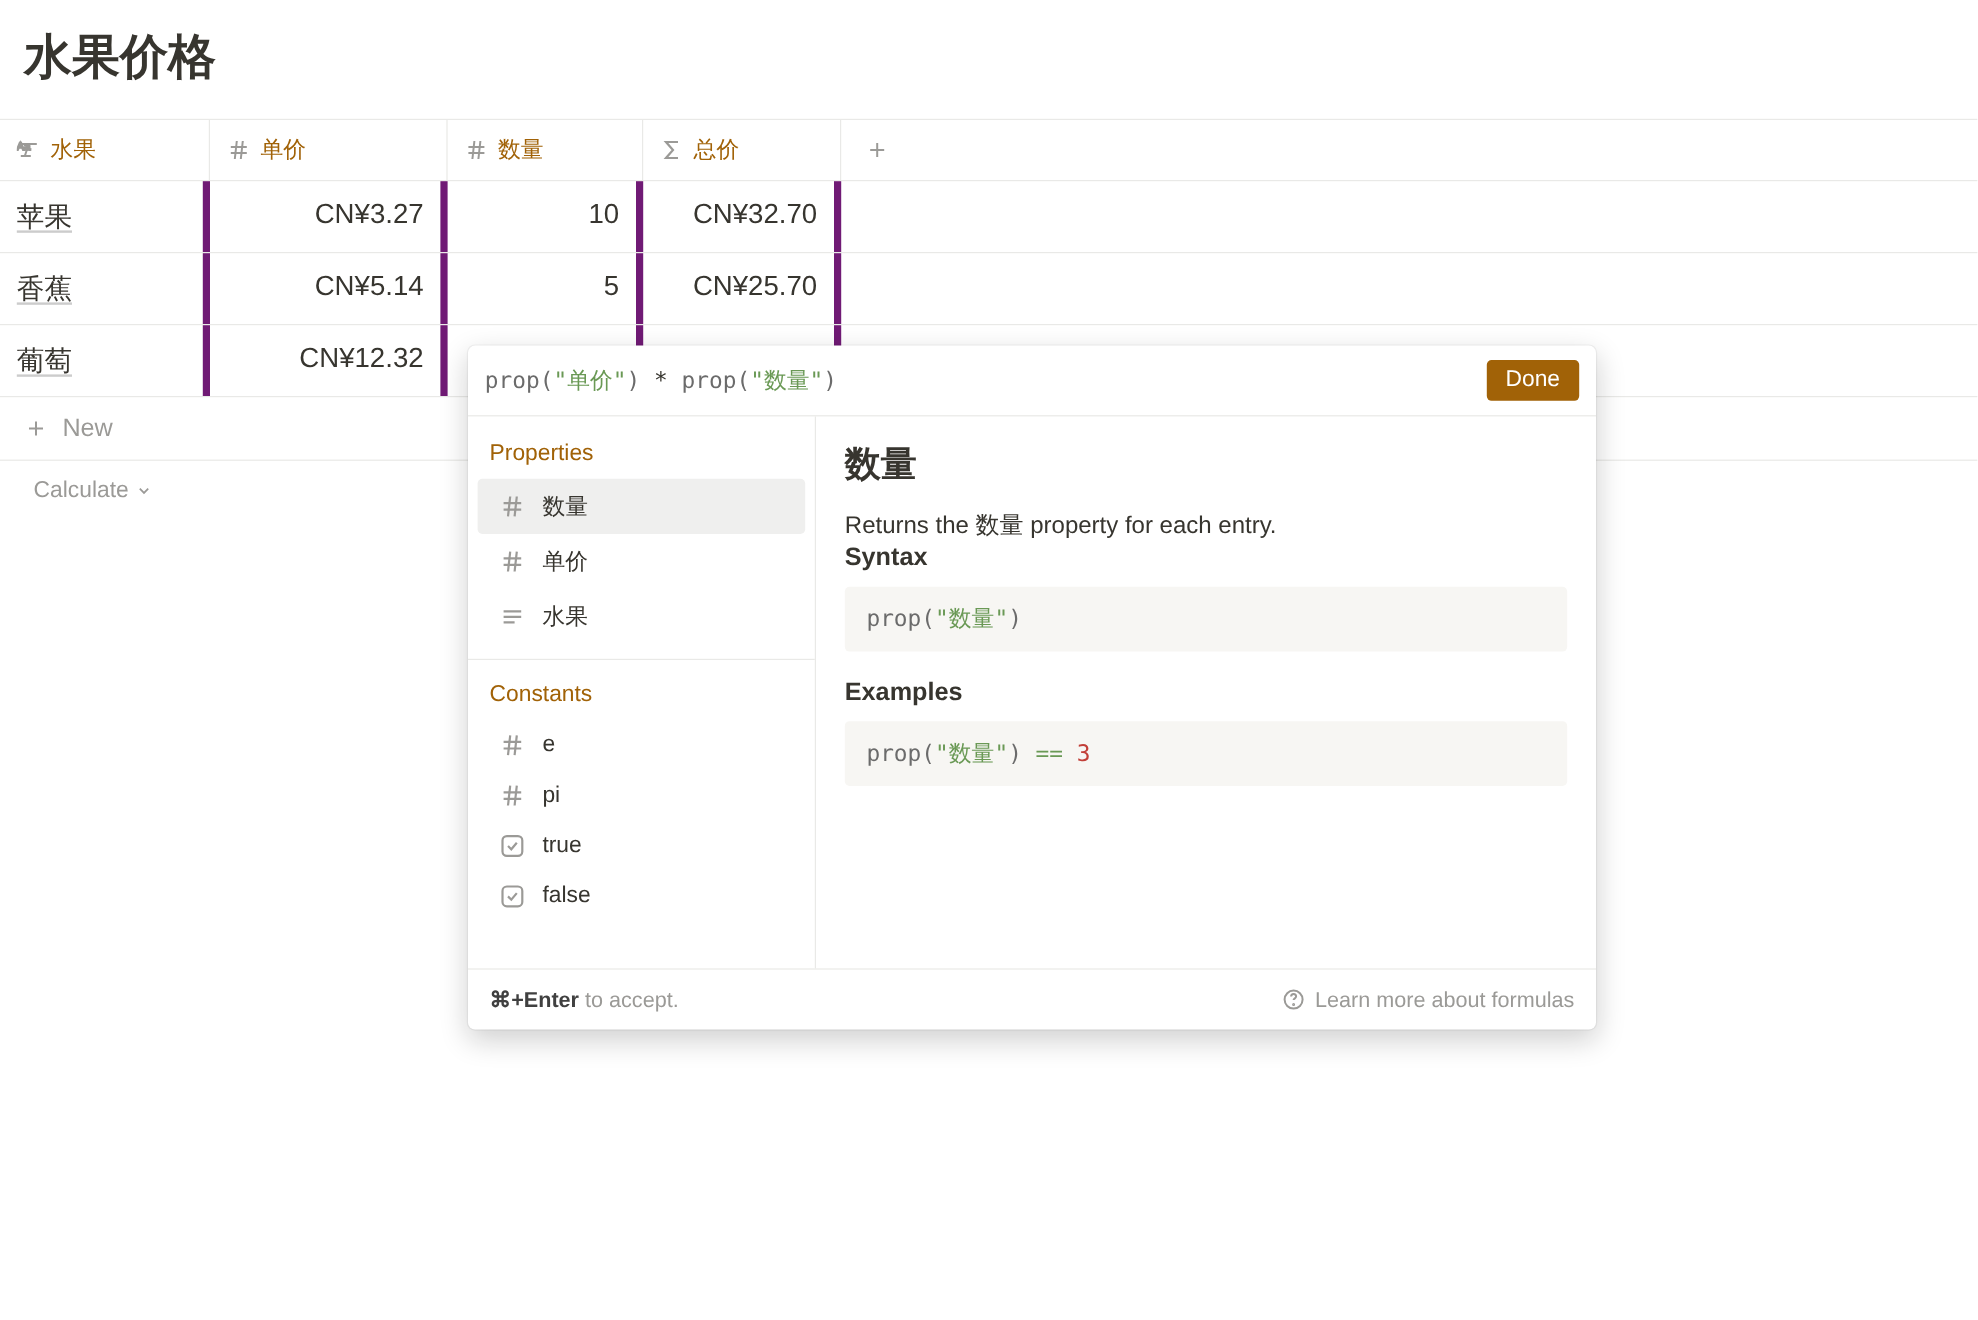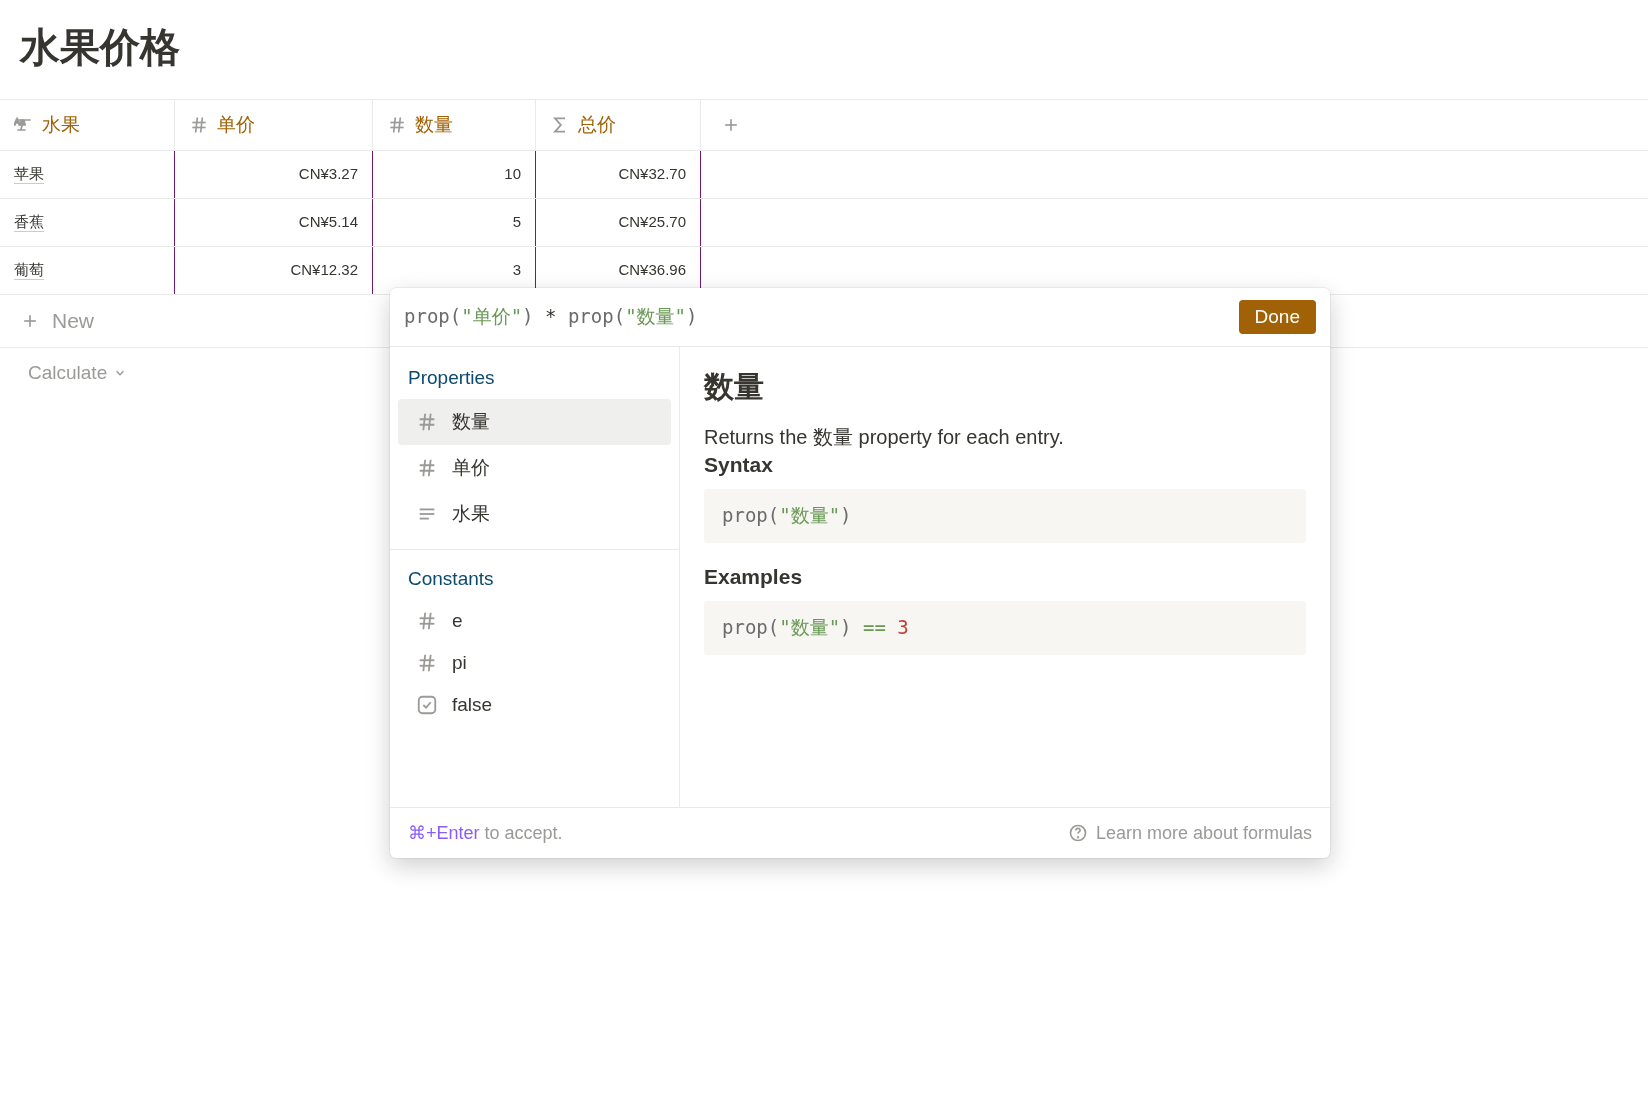--- a/index.html
+++ b/index.html
@@ -41,22 +41,22 @@
     .col-price { width: 198px; }
     .col-qty { width: 163px; }
     .col-total { width: 165px; }
     .col-add { width: 60px; justify-content: center; }
     .table-row {
       display: flex;
       border-bottom: 1px solid #e9e9e7;
     }
     .data-cell {
       padding: 14px 14px;
-      font-size: 15px;
-      border-right: 1px solid #701a75;
+      font-size: 23px;
+      border-right: 6px solid #701a75;
     }
     .data-cell.name-cell {
       font-weight: 500;
       text-decoration: underline;
       text-decoration-color: #ccc;
       text-underline-offset: 4px;
     }
     .data-cell.num-cell {
       text-align: right;
     }
@@ -125,21 +125,21 @@
       min-height: 460px;
     }
     .formula-sidebar {
       width: 290px;
       border-right: 1px solid #e9e9e7;
       padding: 14px 0;
       display: flex;
       flex-direction: column;
     }
     .sidebar-section-label {
-      color: #0c4a6e;
+      color: #a16207;
       font-size: 19px;
       padding: 6px 18px 10px 18px;
     }
     .sidebar-item {
       display: flex;
       align-items: center;
       padding: 10px 18px;
       gap: 14px;
       font-size: 19px;
       cursor: pointer;
@@ -183,21 +183,21 @@
     .code-num { color: #c23f38; }
     .formula-footer {
       display: flex;
       align-items: center;
       justify-content: space-between;
       padding: 14px 18px;
       border-top: 1px solid #e9e9e7;
       color: #9b9a97;
       font-size: 18px;
     }
-    .footer-left strong { color: #8b5cf6; font-weight: 400; }
+    .footer-left strong { color: #404040; font-weight: 700; }
     .footer-right {
       display: flex;
       align-items: flex-start;
       gap: 8px;
     }
   </style>
 </head>
 <body>
 
 <div class="page-title">水果价格</div>
@@ -365,20 +365,29 @@
         </span>
         <span>pi</span>
       </div>
       <div class="sidebar-item">
         <span class="icon">
           <svg width="22" height="22" viewBox="0 0 24 24" fill="none" stroke="#9b9a97" stroke-width="2">
               <rect x="3" y="3" width="18" height="18" rx="4"></rect>
               <polyline points="8 12 11 15 16 9"></polyline>
             </svg>
         </span>
+        <span>true</span>
+      </div>
+      <div class="sidebar-item">
+        <span class="icon">
+          <svg width="22" height="22" viewBox="0 0 24 24" fill="none" stroke="#9b9a97" stroke-width="2">
+              <rect x="3" y="3" width="18" height="18" rx="4"></rect>
+              <polyline points="8 12 11 15 16 9"></polyline>
+            </svg>
+        </span>
         <span>false</span>
       </div>
     </div>
 
     <div class="formula-doc">
       <div class="doc-title">数量</div>
       <div class="doc-description">Returns the 数量 property for each entry.</div>
       <div class="doc-subheading">Syntax</div>
       <div class="code-block">
         <span class="fn-name">prop</span><span class="fn-name">(</span><span class="fn-str">"数量"</span><span class="fn-name">)</span>

